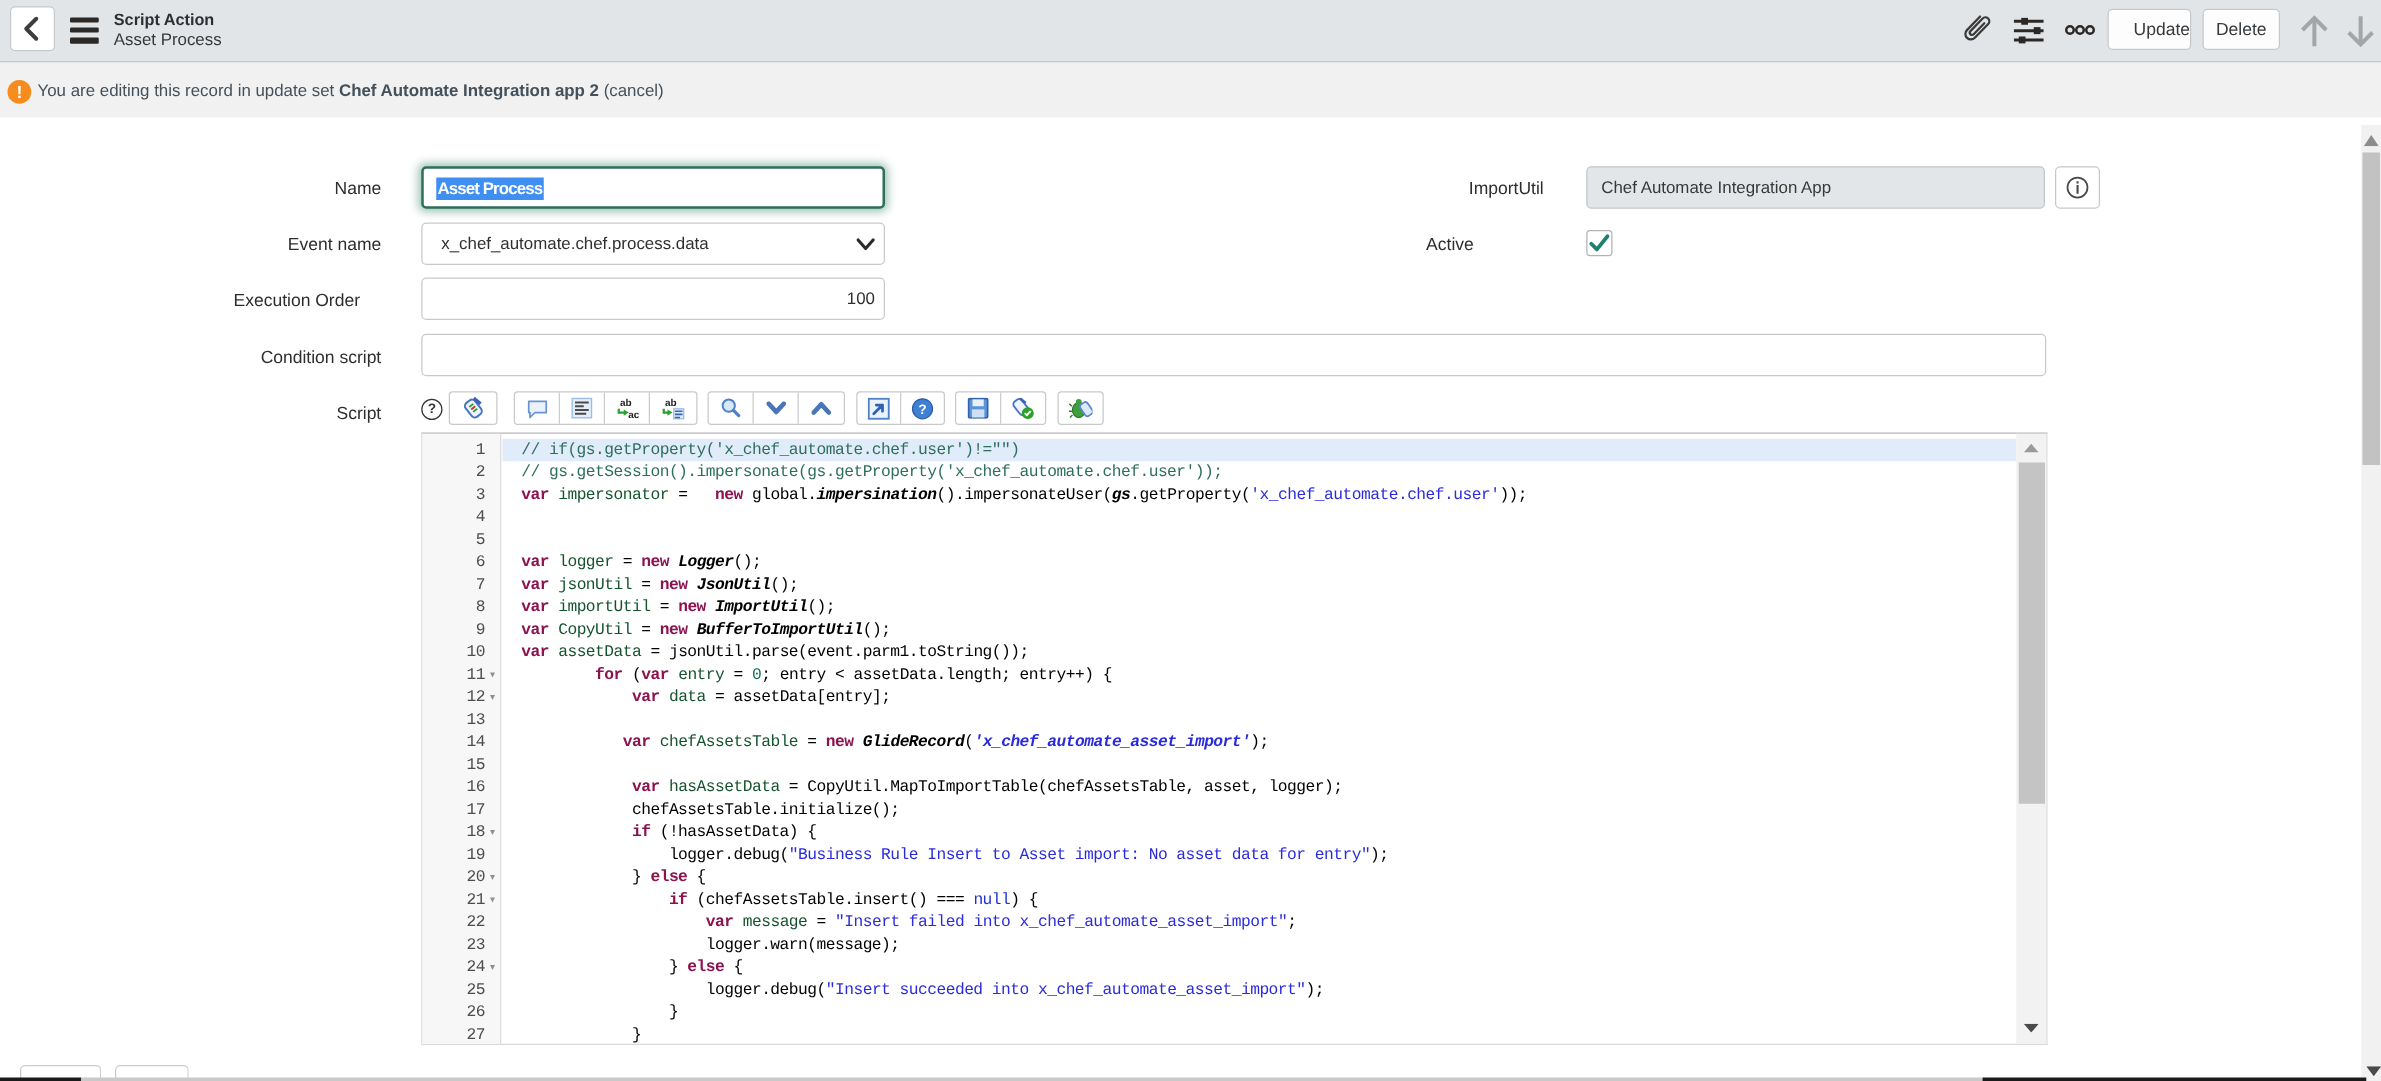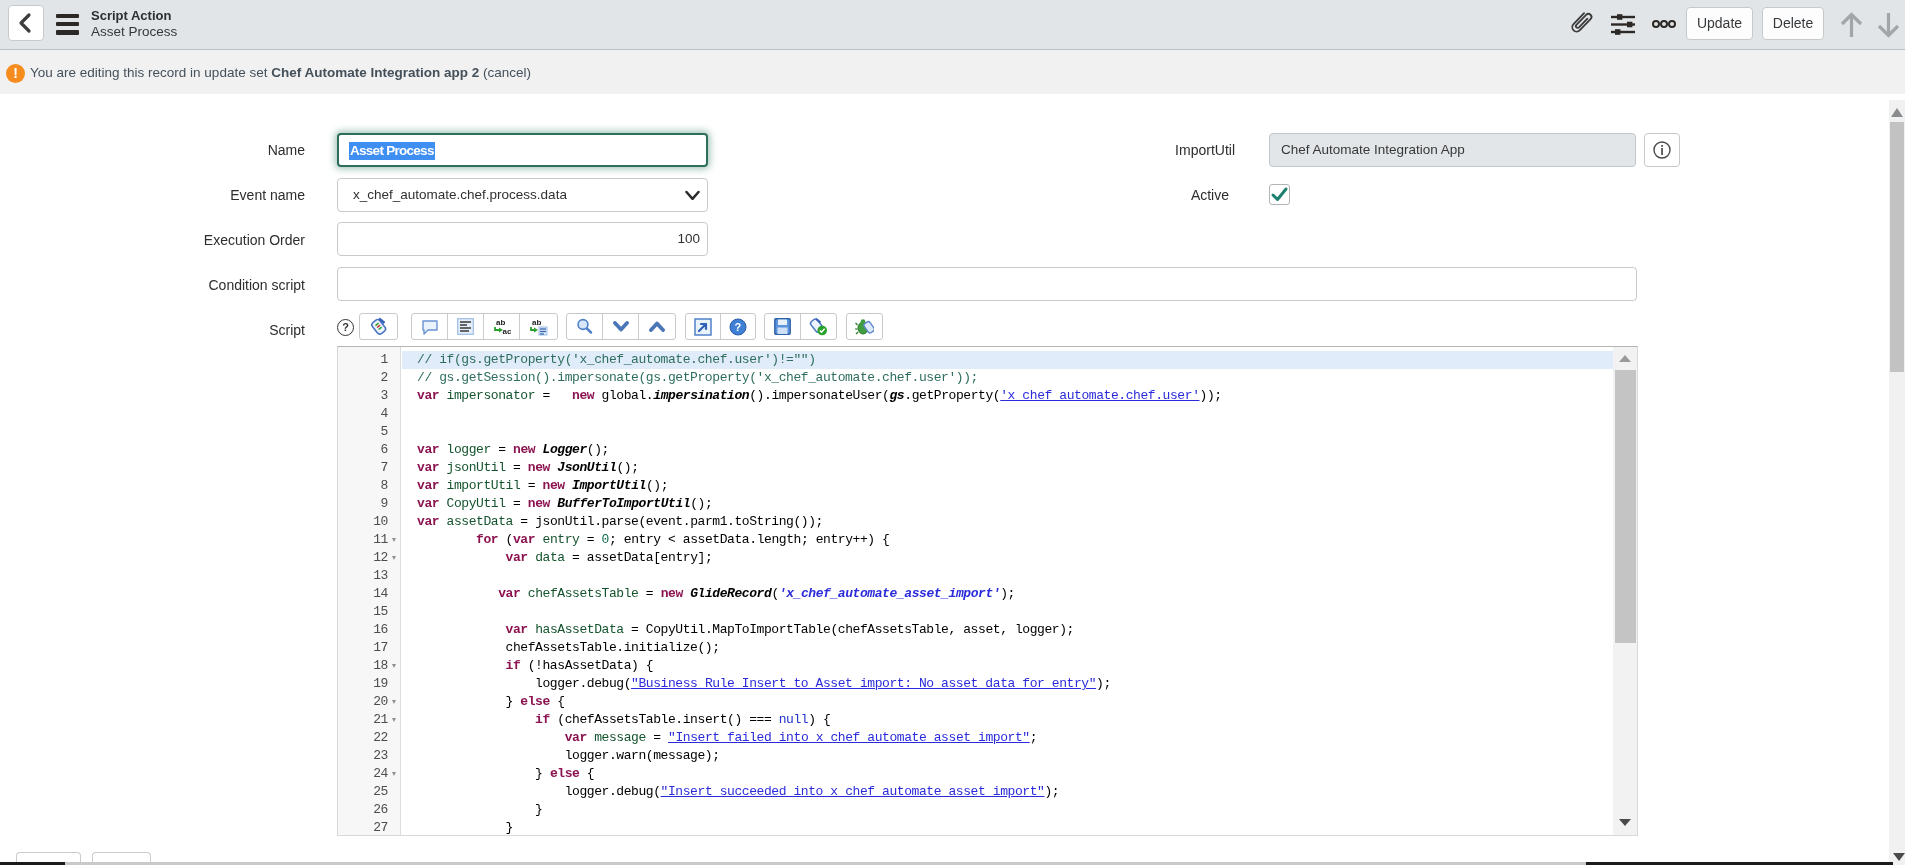--- a/index.html
+++ b/index.html
@@ -49,21 +49,21 @@
 .gnum { position:absolute; right:12px; width:40px; text-align:right; font-family:"Liberation Mono",monospace;
   font-size:13px; letter-spacing:-0.42px; color:#4d4d4d; line-height:18px; }
 .fold { position:absolute; left:54px; width:0; height:0; border-left:2.5px solid transparent;
   border-right:2.5px solid transparent; border-top:4px solid #8f8f8f; }
 #code { position:absolute; left:64px; top:0; padding-left:15px; width:1210px; height:488px; overflow:hidden; }
 #activeline { position:absolute; left:64px; top:4px; width:1211px; height:18px; background:#e1ecfa; }
 .ln { position:relative; white-space:pre; font-family:"Liberation Mono",monospace; font-size:13px;
   letter-spacing:-0.42px; line-height:18px; height:18px; color:#000; }
 .k { color:#8b1450; font-weight:bold; }
 .d { color:#14532d; }
-.s { color:#2b2bdb;text-decoration:underline; }
+.s { color:#2b2bdb; }
 .s2 { color:#2b2bdb; font-weight:bold; font-style:italic; }
 .c { color:#2e6e5e; }
 .n { color:#0d6e4f; }
 .t { font-weight:bold; font-style:italic; }
 .a { color:#2233cc; }
 
 
 #esb { left:1613px; top:347px; width:24px; height:488px; background:#f2f2f2; }
 #esb-thumb { left:1615px; top:370px; width:21px; height:273px; background:#c4c4c4; }
 
@@ -113,56 +113,56 @@
       <rect x="4" y="15.2" width="5.4" height="5.6" fill="#2b2826"></rect>
     </svg>
   </div>
   <div class="abs" id="dots" style="left:1652px;top:19px;">
     <svg width="24" height="10" viewBox="0 0 24 10">
       <circle cx="4" cy="5" r="3" fill="none" stroke="#2b2826" stroke-width="2"></circle>
       <circle cx="12" cy="5" r="3" fill="none" stroke="#2b2826" stroke-width="2"></circle>
       <circle cx="20" cy="5" r="3" fill="none" stroke="#2b2826" stroke-width="2"></circle>
     </svg>
   </div>
-  <div class="abs hbtn" style="left:1686px;width:67px;">Update</div>
+  <div class="abs hbtn" style="left:1686px;width:67px;text-align:right;">Update</div>
   <div class="abs hbtn" style="left:1762px;width:62px;">Delete</div>
   <div class="abs" id="uparrow" style="left:1839px;top:12px;">
     <svg width="25" height="27" viewBox="0 0 25 27">
       <line x1="12.5" y1="3" x2="12.5" y2="25" stroke="#a3a6a9" stroke-width="3.2"></line>
       <polyline points="3,12 12.5,2.5 22,12" fill="none" stroke="#a3a6a9" stroke-width="3.2"></polyline>
     </svg>
   </div>
   <div class="abs" id="dnarrow" style="left:1876px;top:11px;">
     <svg width="25" height="27" viewBox="0 0 25 27">
       <line x1="12.5" y1="2" x2="12.5" y2="24" stroke="#a3a6a9" stroke-width="3.2"></line>
       <polyline points="3,15 12.5,24.5 22,15" fill="none" stroke="#a3a6a9" stroke-width="3.2"></polyline>
     </svg>
   </div>
 
   <div id="infobar" class="abs"></div>
   <div id="warncirc" class="abs">!</div>
   <div id="infotext" class="abs">You are editing this record in update set <b>Chef Automate Integration app 2</b> (cancel)</div>
 
   <div class="abs lbl" style="left:95px;top:142px;">Name</div>
   <div class="abs lbl" style="left:95px;top:187px;">Event name</div>
-  <div class="abs lbl" style="left:95px;top:232px;">Execution Order</div>
+  <div class="abs lbl" style="left:78px;top:232px;">Execution Order</div>
   <div class="abs lbl" style="left:95px;top:277px;">Condition script</div>
   <div class="abs lbl" style="left:95px;top:322px;">Script</div>
 
   <div class="abs inp" id="nameinp"><span>Asset Process</span></div>
   <div class="abs inp" id="eventsel">x_chef_automate.chef.process.data
     <svg style="position:absolute;right:7px;top:11px;" width="15" height="11" viewBox="0 0 15 11">
         <polyline points="1.5,2 7.5,8.8 13.5,2" fill="none" stroke="#2b2b2b" stroke-width="2.5" stroke-linejoin="round" stroke-linecap="round"></polyline>
       </svg>
   </div>
   <div class="abs inp" id="execinp">100</div>
   <div class="abs inp" id="condinp"></div>
 
   <div class="abs lbl" style="left:1025px;top:142px;">ImportUtil</div>
-  <div class="abs lbl" style="left:1019px;top:187px;">Active</div>
+  <div class="abs lbl" style="left:969px;top:187px;">Active</div>
   <div class="abs inp" id="appinp">Chef Automate Integration App</div>
   <div class="abs" id="infobtn">
     <svg width="34" height="32" viewBox="0 0 34 32">
         <circle cx="17" cy="16" r="8" fill="none" stroke="#4a4a4a" stroke-width="1.4"></circle>
         <rect x="16.2" y="14" width="1.7" height="7" fill="#4a4a4a"></rect>
         <rect x="16.2" y="11" width="1.7" height="1.8" fill="#4a4a4a"></rect>
       </svg>
   </div>
   <div class="abs" id="chk">
     <svg width="19" height="19" viewBox="0 0 19 19">

